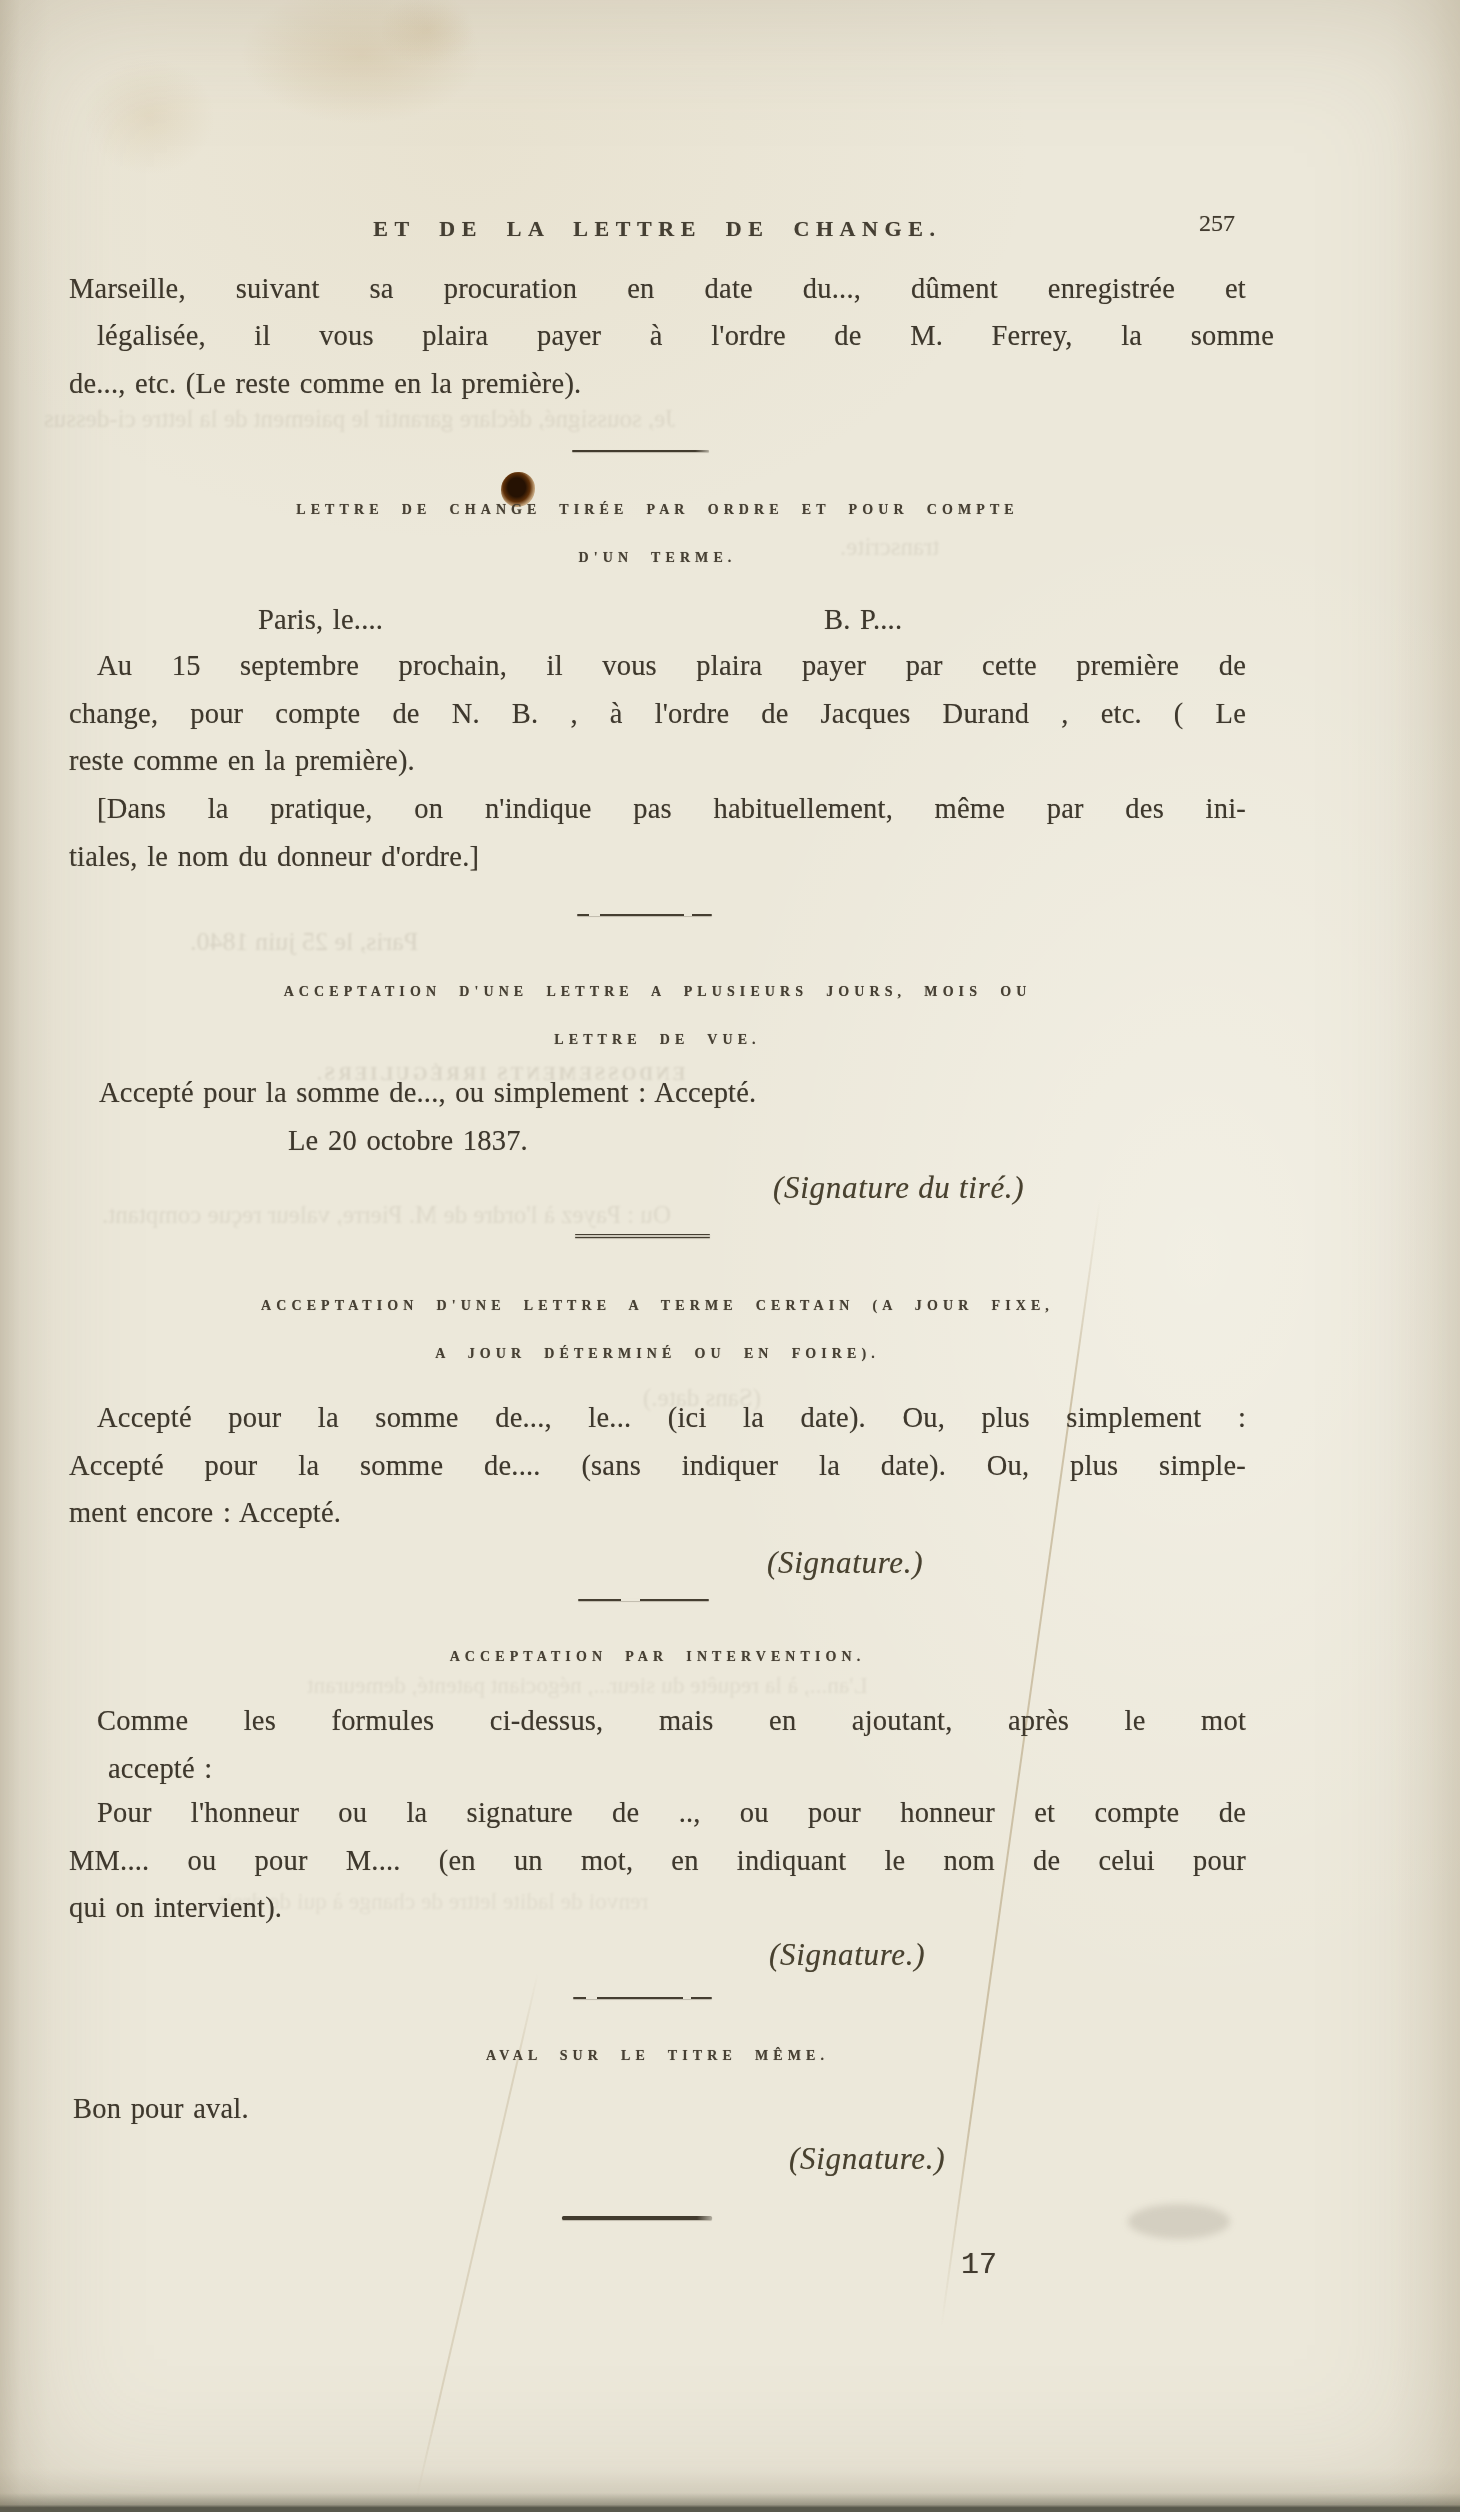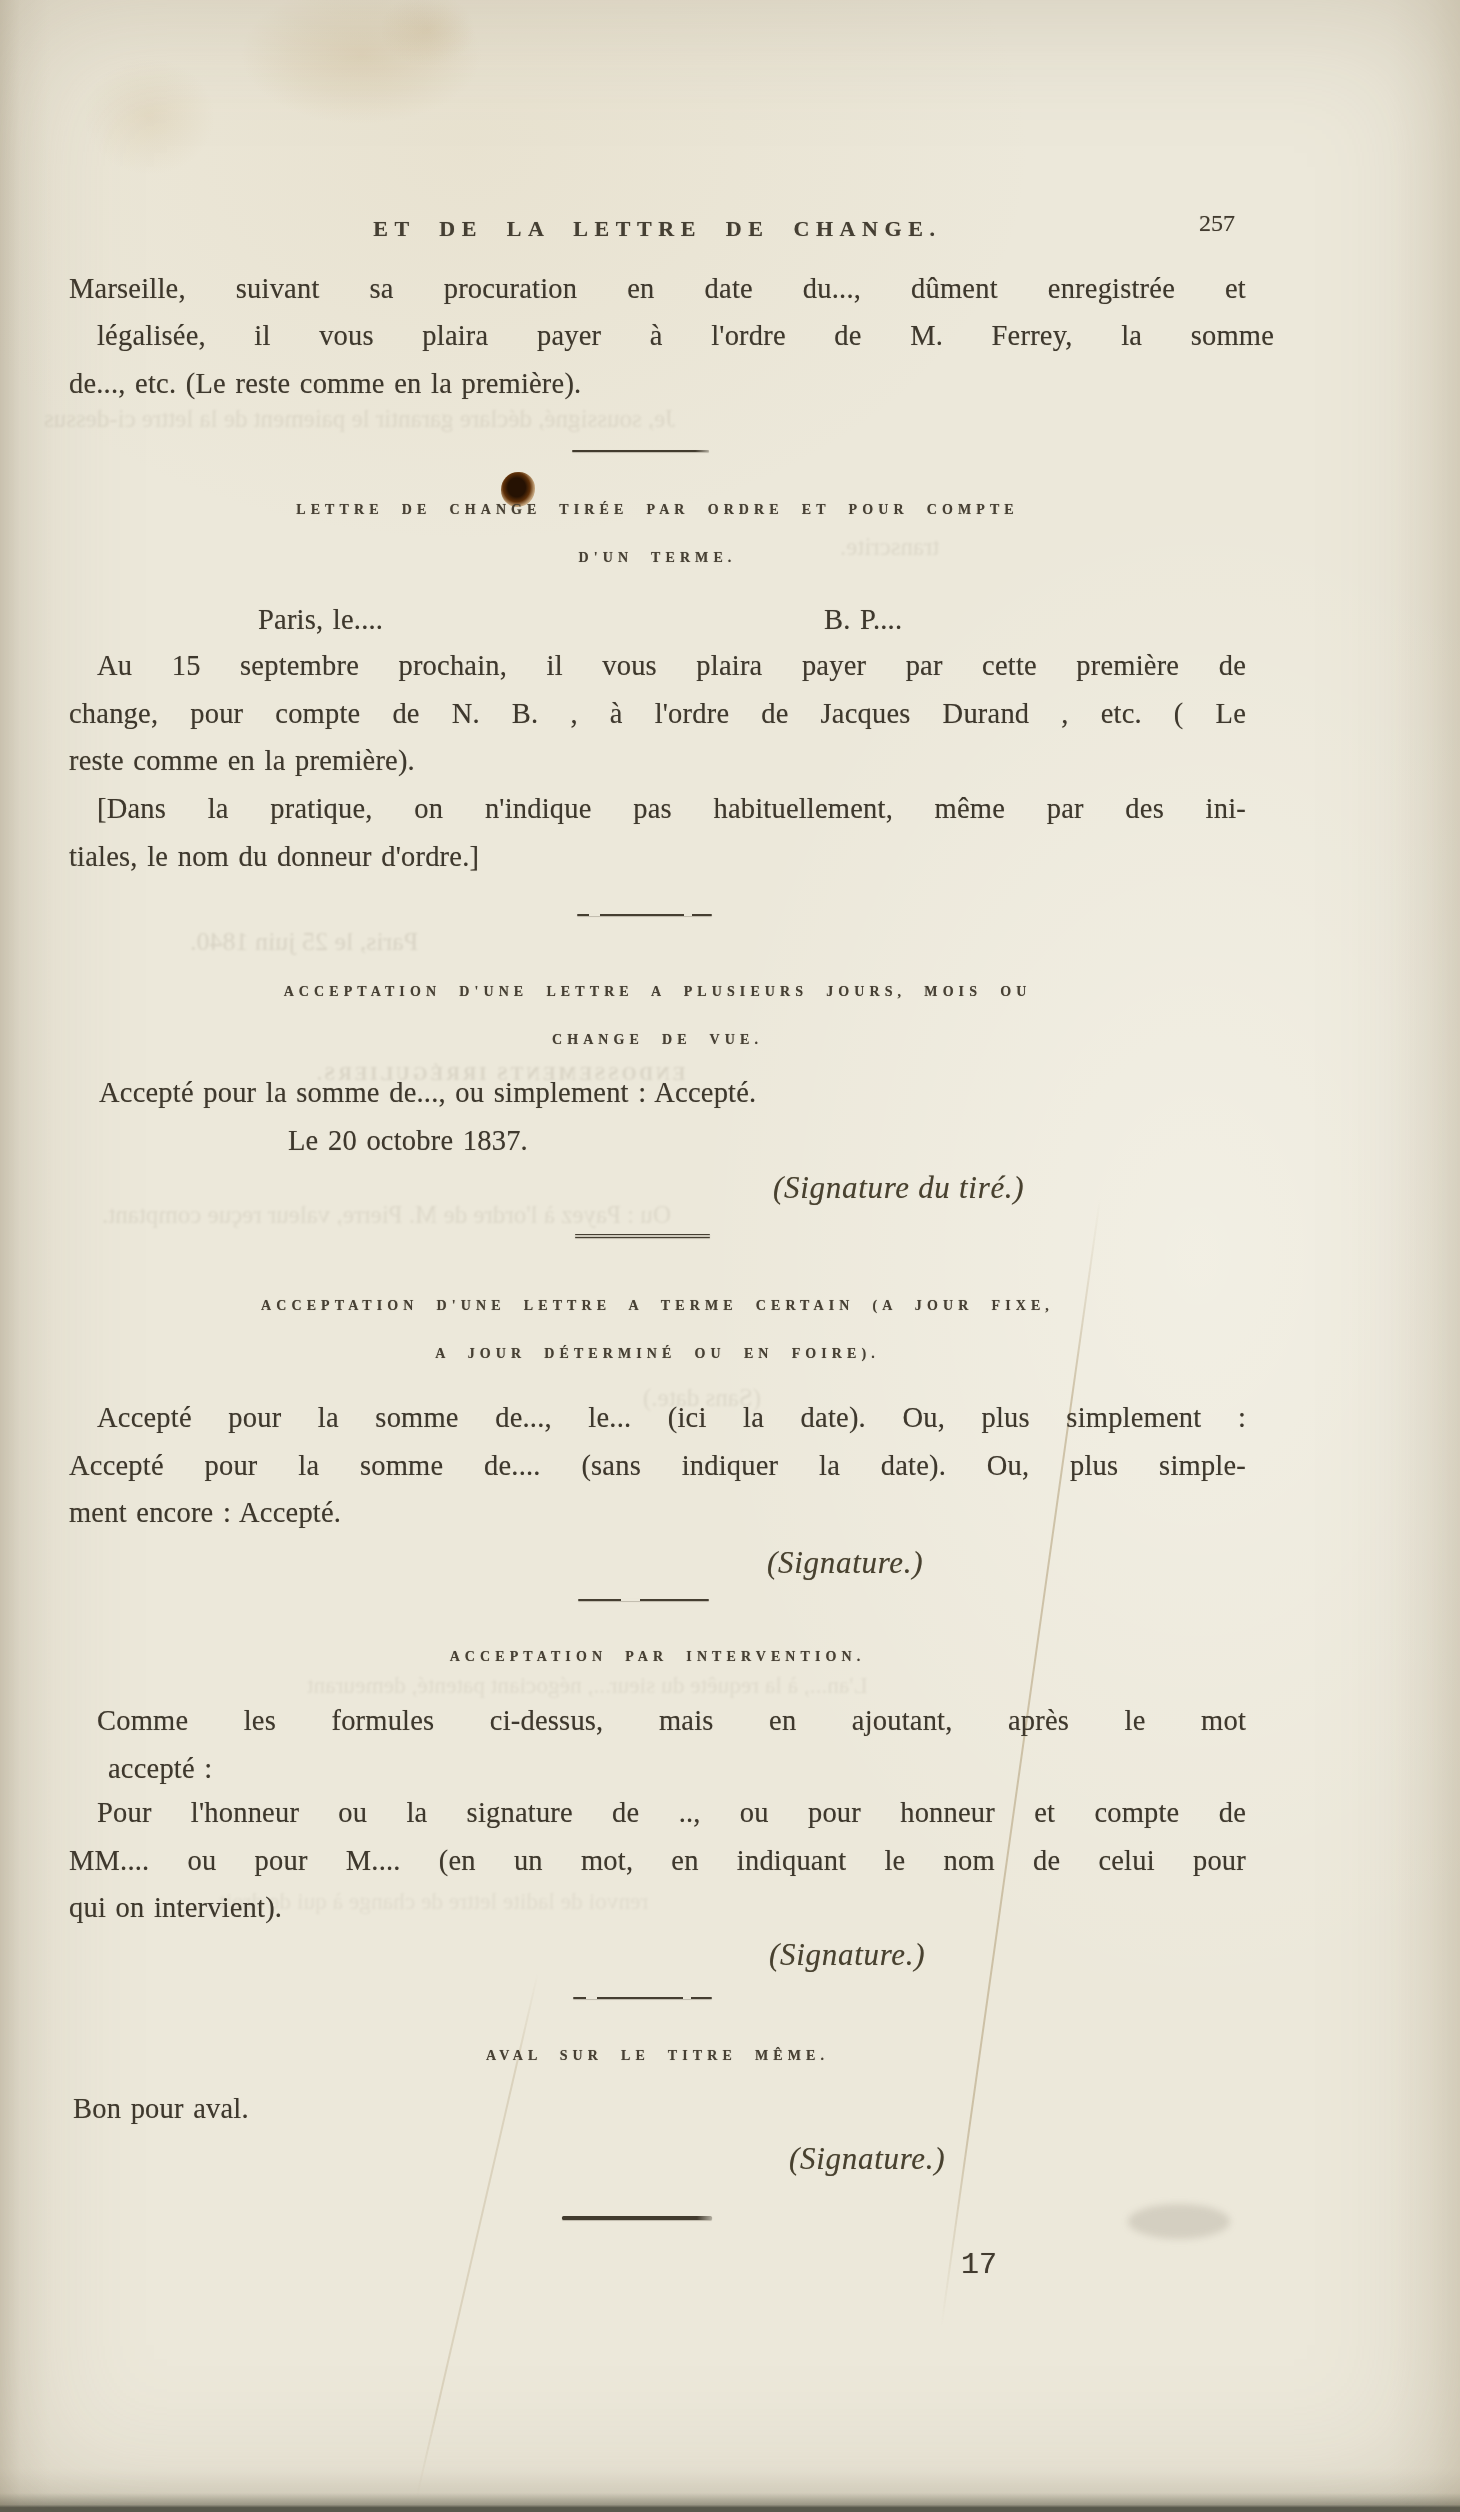--- a/index.html
+++ b/index.html
@@ -91,21 +91,21 @@
 <div class="txt body-line" style="left:824px;top:606px;white-space:nowrap;">B. P....</div>
 <div class="col body-line just indent" style="top:652px;">Au 15 septembre prochain, il vous plaira payer par cette première de</div>
 <div class="col body-line just" style="top:700px;">change, pour compte de N. B. , à l'ordre de Jacques Durand , etc. ( Le</div>
 <div class="col body-line" style="top:747px;">reste comme en la première).</div>
 <div class="col body-line just indent" style="top:795px;">[Dans la pratique, on n'indique pas habituellement, même par des ini-</div>
 <div class="col body-line" style="top:843px;">tiales, le nom du donneur d'ordre.]</div>
 
 <div class="rule dashdot" style="left:577px;top:914px;width:135px;"></div>
 
 <div class="col head txt" style="top:984px;">ACCEPTATION D'UNE LETTRE A PLUSIEURS JOURS, MOIS OU</div>
-<div class="col head txt" style="top:1032px;">CHANGE DE VUE.</div>
+<div class="col head txt" style="top:1032px;">LETTRE DE VUE.</div>
 <div class="txt body-line" style="left:99px;top:1079px;">Accepté pour la somme de..., ou simplement : Accepté.</div>
 <div class="txt body-line" style="left:288px;top:1127px;">Le 20 octobre 1837.</div>
 <div class="txt sig" style="left:773px;top:1170px;">(Signature du tiré.)</div>
 
 <div class="rule double" style="left:575px;top:1234px;width:135px;"></div>
 
 <div class="col head txt" style="top:1298px;">ACCEPTATION D'UNE LETTRE A TERME CERTAIN (A JOUR FIXE,</div>
 <div class="col head txt" style="top:1346px;">A JOUR DÉTERMINÉ OU EN FOIRE).</div>
 <div class="col body-line just indent" style="top:1404px;">Accepté pour la somme de..., le... (ici la date). Ou, plus simplement :</div>
 <div class="col body-line just" style="top:1452px;">Accepté pour la somme de.... (sans indiquer la date). Ou, plus simple-</div>

